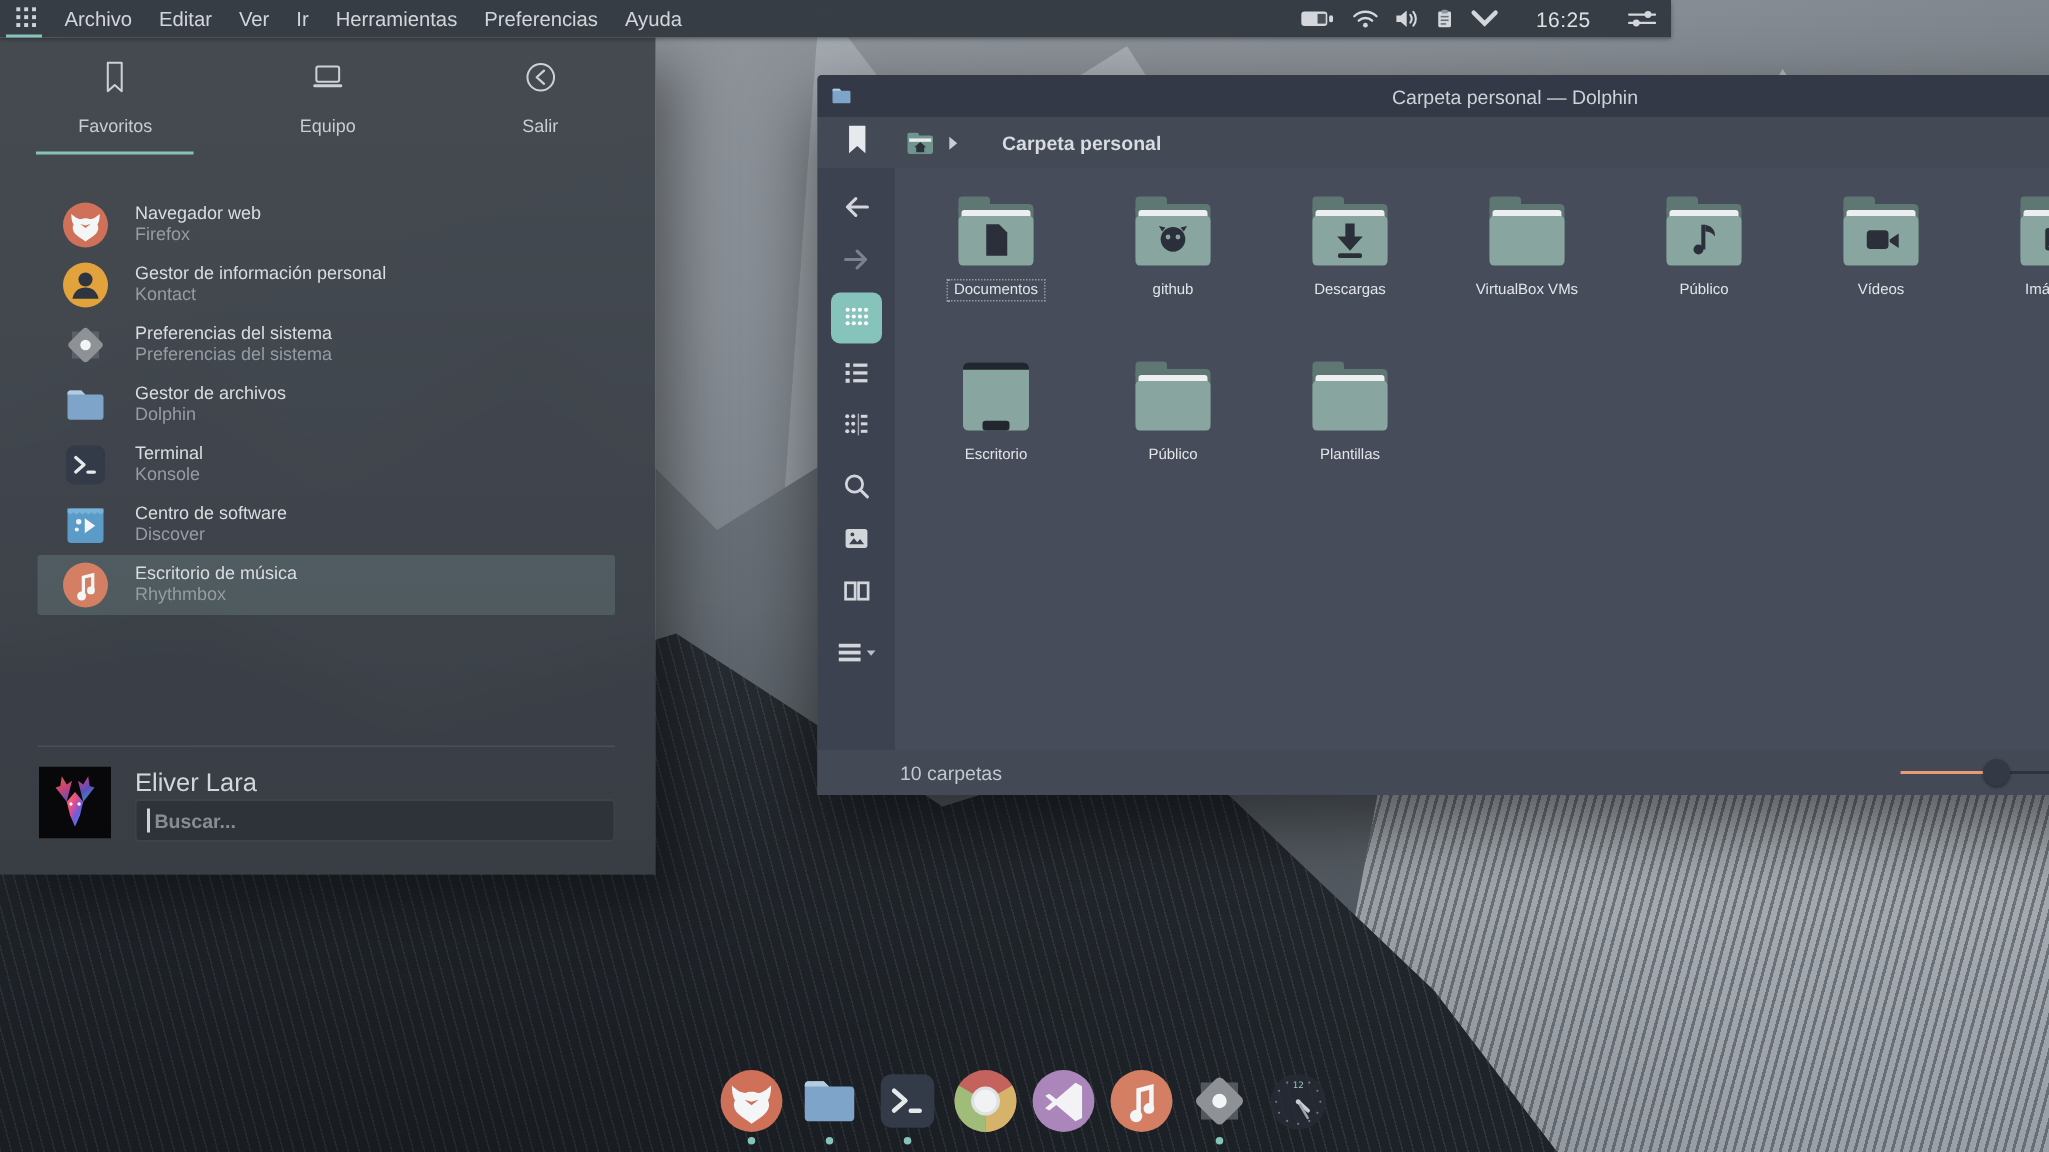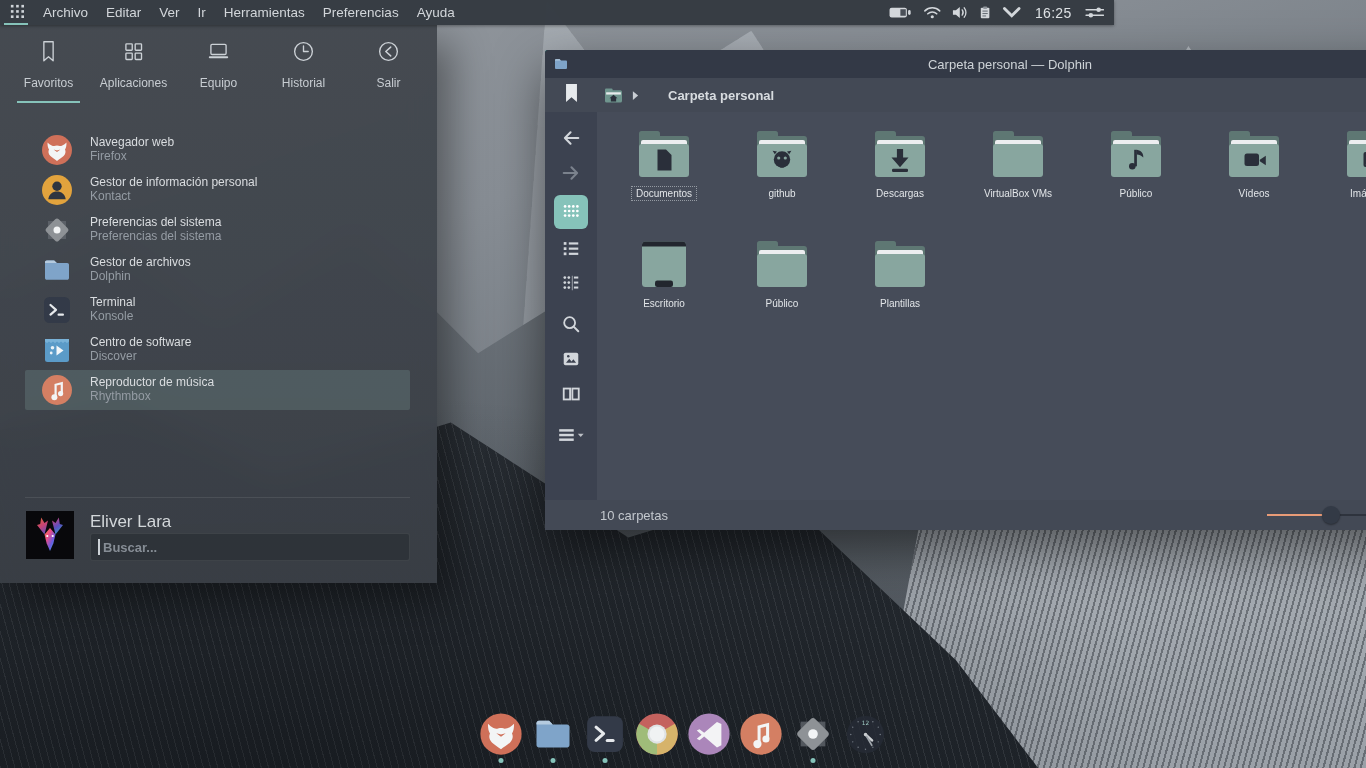--- a/index.html
+++ b/index.html
@@ -29,21 +29,21 @@
     display:flex;align-items:center;z-index:40;color:#d2d6da;font-size:13.5px;
     box-shadow:0 1px 3px rgba(0,0,0,.35);}
   .launcher-btn{width:26px;height:25px;display:flex;align-items:center;justify-content:center;position:relative;margin-left:4px;}
   .launcher-btn svg{width:14px;height:14px;}
   .launcher-btn::after{content:"";position:absolute;left:0;right:2px;bottom:0;height:2px;background:var(--accent);}
   #menubar{display:flex;align-items:center;margin-left:4px;}
   .menu-item{padding:0 9px;line-height:25px;cursor:default;}
   #tray{margin-left:auto;display:flex;align-items:center;gap:11px;padding-right:10px;}
   .tray-ic{display:flex;align-items:center;justify-content:center;height:25px;}
   .tray-ic svg{height:13px;width:auto;display:block;}
-  .clock-txt{font-size:14px;color:#dde1e4;letter-spacing:.3px;margin:0 2px;}
+  .clock-txt{font-size:14px;color:#dde1e4;letter-spacing:.3px;margin:0 13px;}
 
   
   #launcher{position:absolute;left:0;top:25px;width:437px;height:558px;z-index:30;
     background:linear-gradient(rgba(66,71,78,.96),rgba(58,63,70,.96));
     backdrop-filter:blur(12px);box-shadow:14px 18px 36px rgba(0,0,0,.38);color:#d6dade;}
   .tabs{position:absolute;top:0;left:6px;right:6px;height:78px;display:flex;}
   .tab{flex:1;display:flex;flex-direction:column;align-items:center;justify-content:center;gap:7px;position:relative;color:#ccd1d6;}
   .tab svg{width:27px;height:27px;}
   .tab-label{font-size:12px;color:#c8cdd2;}
   .tab.active::after{content:"";position:absolute;bottom:0;left:13%;right:13%;height:2px;background:var(--accent);}
@@ -223,45 +223,29 @@
   <aside id="launcher">
     <div class="tabs">
 
         <div class="tab active">
           <span><svg viewBox="0 0 32 32">
               <path d="M10.5 4.5h11V27l-5.5-4.9L10.5 27z" fill="none" stroke="#ccd1d6" stroke-width="1.6" stroke-linejoin="round"></path>
             </svg></span>
           <span class="tab-label">Favoritos</span>
         </div>
 
-        <div class="tab">
-          <span><svg viewBox="0 0 32 32">
-              <rect x="7" y="7" width="7.5" height="7.5" rx="0.8" fill="none" stroke="#ccd1d6" stroke-width="1.6"></rect>
-              <rect x="18" y="7" width="7.5" height="7.5" rx="0.8" fill="none" stroke="#ccd1d6" stroke-width="1.6"></rect>
-              <rect x="7" y="18" width="7.5" height="7.5" rx="0.8" fill="none" stroke="#ccd1d6" stroke-width="1.6"></rect>
-              <rect x="18" y="18" width="7.5" height="7.5" rx="0.8" fill="none" stroke="#ccd1d6" stroke-width="1.6"></rect>
-            </svg></span>
-          <span class="tab-label">Aplicaciones</span>
-        </div>
 
         <div class="tab">
           <span><svg viewBox="0 0 32 32">
               <rect x="7" y="7.5" width="18" height="12" rx="1.5" fill="none" stroke="#ccd1d6" stroke-width="1.6"></rect>
               <rect x="4.5" y="21.5" width="23" height="2.4" rx="1.2" fill="#ccd1d6"></rect>
             </svg></span>
           <span class="tab-label">Equipo</span>
         </div>
 
-        <div class="tab">
-          <span><svg viewBox="0 0 32 32">
-              <circle cx="16" cy="16" r="10.5" fill="none" stroke="#ccd1d6" stroke-width="1.6"></circle>
-              <path d="M16 16V9.4M16 16h5.6" stroke="#ccd1d6" stroke-width="1.6" stroke-linecap="round"></path>
-            </svg></span>
-          <span class="tab-label">Historial</span>
-        </div>
 
         <div class="tab">
           <span><svg viewBox="0 0 32 32">
               <circle cx="16" cy="16" r="10.5" fill="none" stroke="#ccd1d6" stroke-width="1.6"></circle>
               <path d="M18.6 10.8L12.8 16l5.8 5.2" stroke="#ccd1d6" stroke-width="1.8" fill="none" stroke-linecap="round" stroke-linejoin="round"></path>
             </svg></span>
           <span class="tab-label">Salir</span>
         </div>
       </div>
     <ul class="apps">
@@ -354,21 +338,21 @@
         <li class="app selected">
           <span class="aicon">
             <svg viewBox="0 0 32 32">
               <circle cx="16" cy="16" r="15" fill="#d47f63"></circle>
               <path d="M14.6 23.3V10.8l6.2-1.6v10.4" stroke="#f3f5f6" stroke-width="2.2" fill="none"></path>
               <circle cx="13.4" cy="23.3" r="3" fill="#f3f5f6"></circle>
               <circle cx="19.6" cy="19.6" r="2.6" fill="#f3f5f6"></circle>
             </svg>
           </span>
           <span class="atxt">
-            <span class="atitle">Reproductor de música</span>
+            <span class="atitle">Escritorio de música</span>
             <span class="asub">Rhythmbox</span>
           </span>
         </li>
       </ul>
     <div class="divider"></div>
     <div class="avatar"><span><svg viewBox="0 0 48 48">
             <rect width="48" height="48" fill="#08080b"></rect>
             <defs>
               <linearGradient id="dg" x1="0" y1="0" x2="1" y2="1">
                 <stop offset="0" stop-color="#ff7a3c"></stop>

